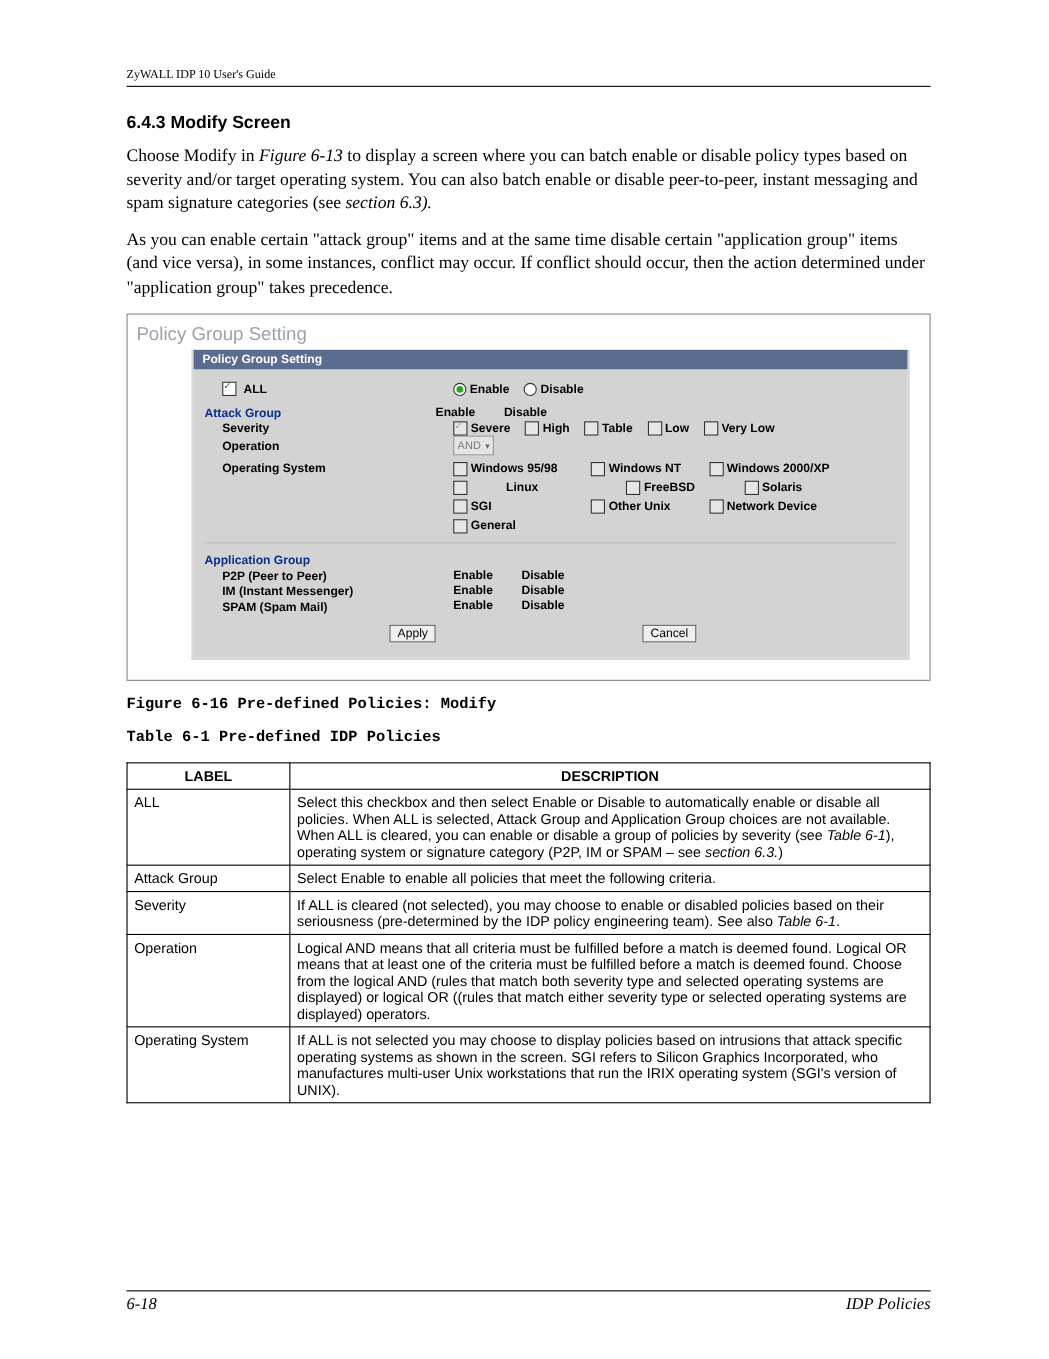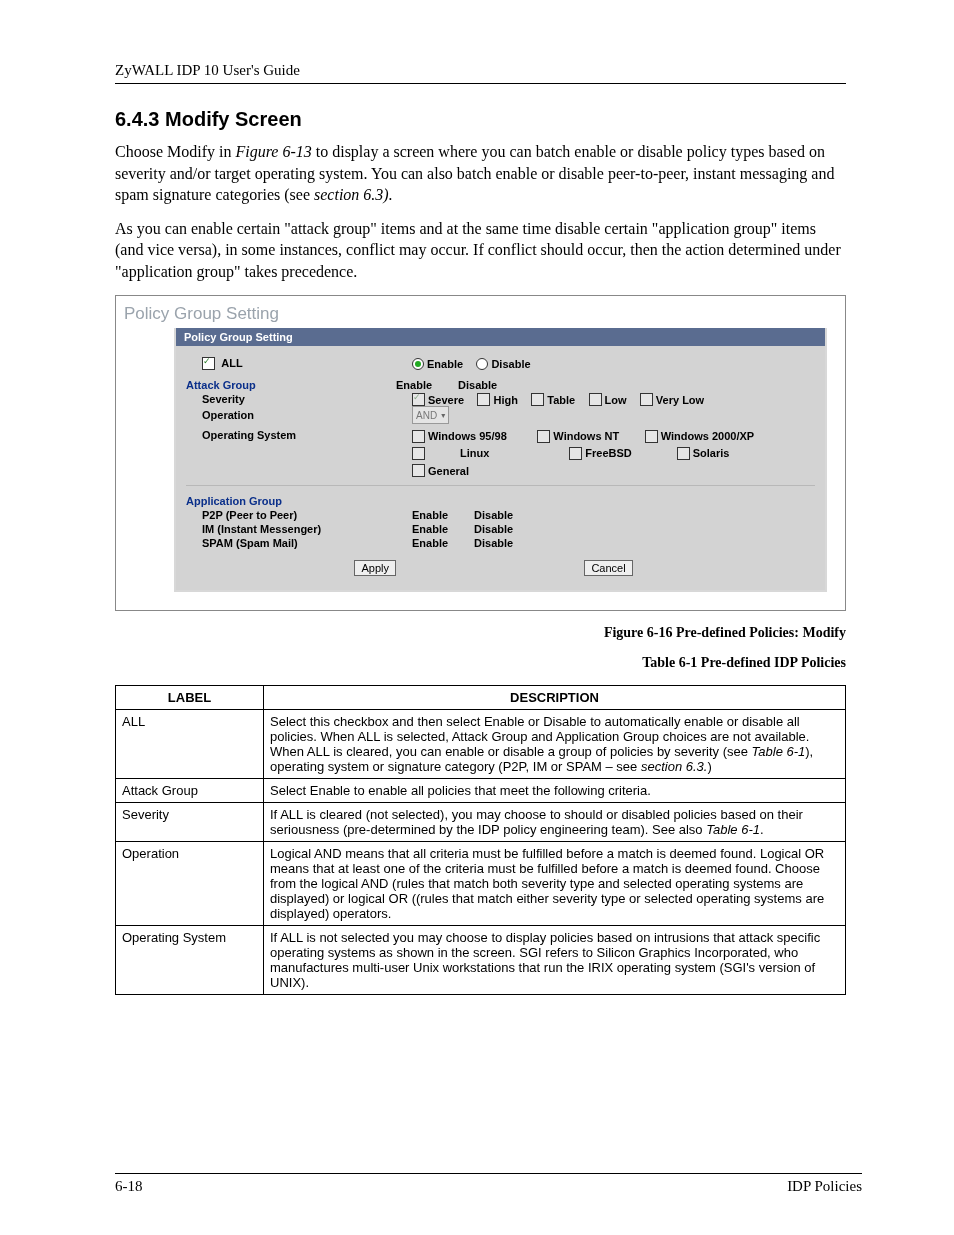--- a/index.html
+++ b/index.html
@@ -10,45 +10,45 @@
     color: #000;
   }
   .page {
     width: 954px;
     min-height: 1235px;
     box-sizing: border-box;
     padding: 62px 108px 40px 115px;
     position: relative;
   }
   .header-line {
-    font-size: 15px;
+    font-size: 11px;
     margin-bottom: 2px;
   }
   hr.rule {
     border: none;
     border-top: 1px solid #000;
     margin: 4px 0 24px 0;
   }
   .section-title {
     font-family: Arial, Helvetica, sans-serif;
     font-weight: bold;
-    font-size: 20px;
+    font-size: 16px;
     margin: 0 0 10px 0;
   }
   .body-p {
     font-size: 16px;
     line-height: 1.35;
     margin: 0 0 12px 0;
   }
   .bold { font-weight: normal; }
   .ital { font-style: italic; }
 
   .caption {
-    text-align: right;
-    font-family: Liberation Serif, serif;
+    text-align: left;
+    font-family: Liberation Mono, monospace;
     font-weight: bold;
     font-size: 14px;
     margin: 14px 0;
   }
 
   
   .shot {
     width: 100%;
     box-sizing: border-box;
     border: 1px solid #888;
@@ -132,21 +132,22 @@
     margin-left: 23px;
   }
   table.doc th { text-align: center; font-weight: bold; }
   td.lbl { text-align: left; }
   td.rlbl { text-align: right; }
 
   .footer {
     position: absolute;
     bottom: 40px;
     left: 115px;
-    right: 92px;
+    right: 108px;
+    font-style: italic;
   }
   .footer hr { border: none; border-top: 1px solid #000; margin: 0 0 4px 0; }
   .footer-row { display: flex; justify-content: space-between; font-size: 15px; }
 </style>
 </head>
 <body>
 
 <div class="page">
 
   <div class="header-line">ZyWALL IDP 10 User's Guide</div>
@@ -212,20 +213,25 @@
             <div style="margin-bottom:3px;">
               <span class="chk dim"></span><span class="ctl-label" style="display:inline-block;width:96px;">Windows 95/98</span>
               <span class="chk dim"></span><span class="ctl-label" style="display:inline-block;width:78px;">Windows NT</span>
               <span class="chk dim"></span><span class="ctl-label">Windows 2000/XP</span>
             </div>
             <div style="margin-bottom:3px;">
               <span class="chk dim"></span><span class="ctl-label" style="display:inline-block;width:96px;padding-left:32px;">Linux</span>
               <span class="chk dim"></span><span class="ctl-label" style="display:inline-block;width:78px;">FreeBSD</span>
               <span class="chk dim"></span><span class="ctl-label">Solaris</span>
             </div>
+            <div style="margin-bottom:3px;">
+              <span class="chk dim"></span><span class="ctl-label" style="display:inline-block;width:96px;">SGI</span>
+              <span class="chk dim"></span><span class="ctl-label" style="display:inline-block;width:78px;">Other Unix</span>
+              <span class="chk dim"></span><span class="ctl-label">Network Device</span>
+            </div>
             <div>
               <span class="chk dim"></span><span class="ctl-label">General</span>
             </div>
           </div>
         </div>
 
         <div class="sep"></div>
 
         <div class="row">
             <div class="left-col"><span class="blue-bold">Application Group</span></div>
@@ -283,21 +289,21 @@
     </tr>
     <tr>
       <td class="lbl">Attack Group</td>
       <td>
         <span>Select </span><span class="bold">Enable</span><span> to enable all policies that meet the following criteria.</span>
       </td>
     </tr>
     <tr>
       <td class="rlbl">Severity</td>
       <td>
-        <span>If </span><span class="bold">ALL</span><span> is cleared (not selected), you may choose to should or disabled policies based on their seriousness (pre-determined by the IDP policy engineering team). See also </span><span class="ital">Table 6-1</span><span>.</span>
+        <span>If </span><span class="bold">ALL</span><span> is cleared (not selected), you may choose to enable or disabled policies based on their seriousness (pre-determined by the IDP policy engineering team). See also </span><span class="ital">Table 6-1</span><span>.</span>
       </td>
     </tr>
     <tr>
       <td class="rlbl">Operation</td>
       <td>
         <span>Logical </span><span class="bold">AND</span><span> means that all criteria must be fulfilled before a match is deemed found. Logical </span><span class="bold">OR</span><span> means that at least one of the criteria must be fulfilled before a match is deemed found. Choose from the logical </span><span class="bold">AND</span><span> (rules that match both severity type and selected operating systems are displayed) or logical </span><span class="bold">OR</span><span> ((rules that match either severity type or selected operating systems are displayed) operators.</span>
       </td>
     </tr>
     <tr>
       <td class="rlbl">Operating System</td>

